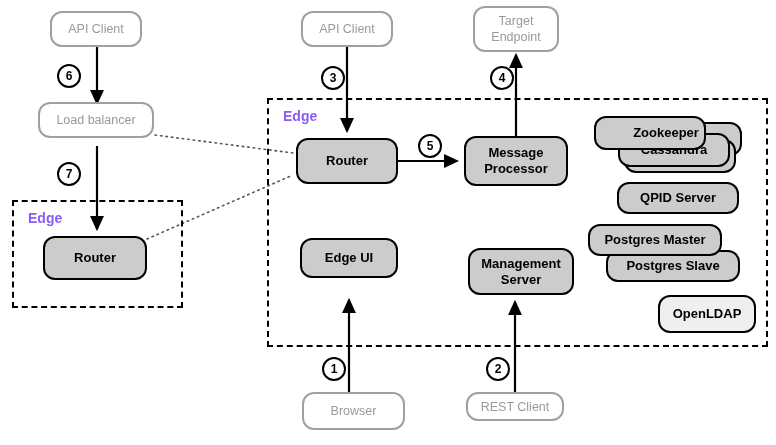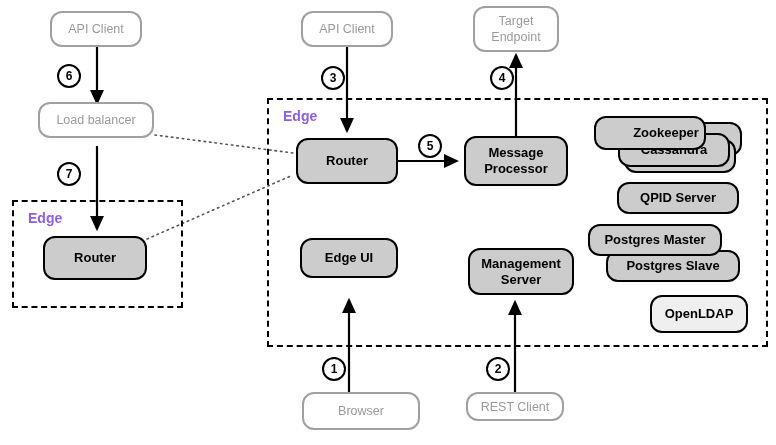--- a/index.html
+++ b/index.html
@@ -40,20 +40,21 @@
   }
   .node-solid {
     background: #cccccc;
     border: 2px solid #000000;
     color: #000000;
   }
   .node-light {
     background: #efefef;
     border: 2px solid #000000;
     color: #000000;
+    margin-left: 8px;
   }
   .node-ghost {
     background: #ffffff;
     border: 2px solid #a0a0a0;
     color: #9a9a9a;
     font-weight: normal;
     font-size: 12.5px;
   }
   .node-shadow {
     position: absolute;
@@ -183,21 +184,21 @@
       </div>
       <div class="node node-solid" style="left: 588px; top: 224px; width: 134px; height: 32px; z-index: 6;">
         <span class="node-label">Postgres Master</span>
       </div>
       <div class="node node-solid" style="left: 606px; top: 250px; width: 134px; height: 32px;">
         <span class="node-label">Postgres Slave</span>
       </div>
       <div class="node node-light" style="left: 650px; top: 295px; width: 98px; height: 38px;">
         <span class="node-label">OpenLDAP</span>
       </div>
-      <div class="node node-ghost" style="left: 302px; top: 392px; width: 118px; height: 38px;">
+      <div class="node node-ghost" style="left: 302px; top: 392px; width: 103px; height: 38px;">
         <span class="node-label">Browser</span>
       </div>
       <div class="node node-ghost" style="left: 466px; top: 392px; width: 98px; height: 29px;">
         <span class="node-label">REST Client</span>
       </div>
     </div>
 
   <div id="badge-layer">
       <div class="step-badge" style="left: 322px; top: 357px;">1</div>
       <div class="step-badge" style="left: 486px; top: 357px;">2</div>

